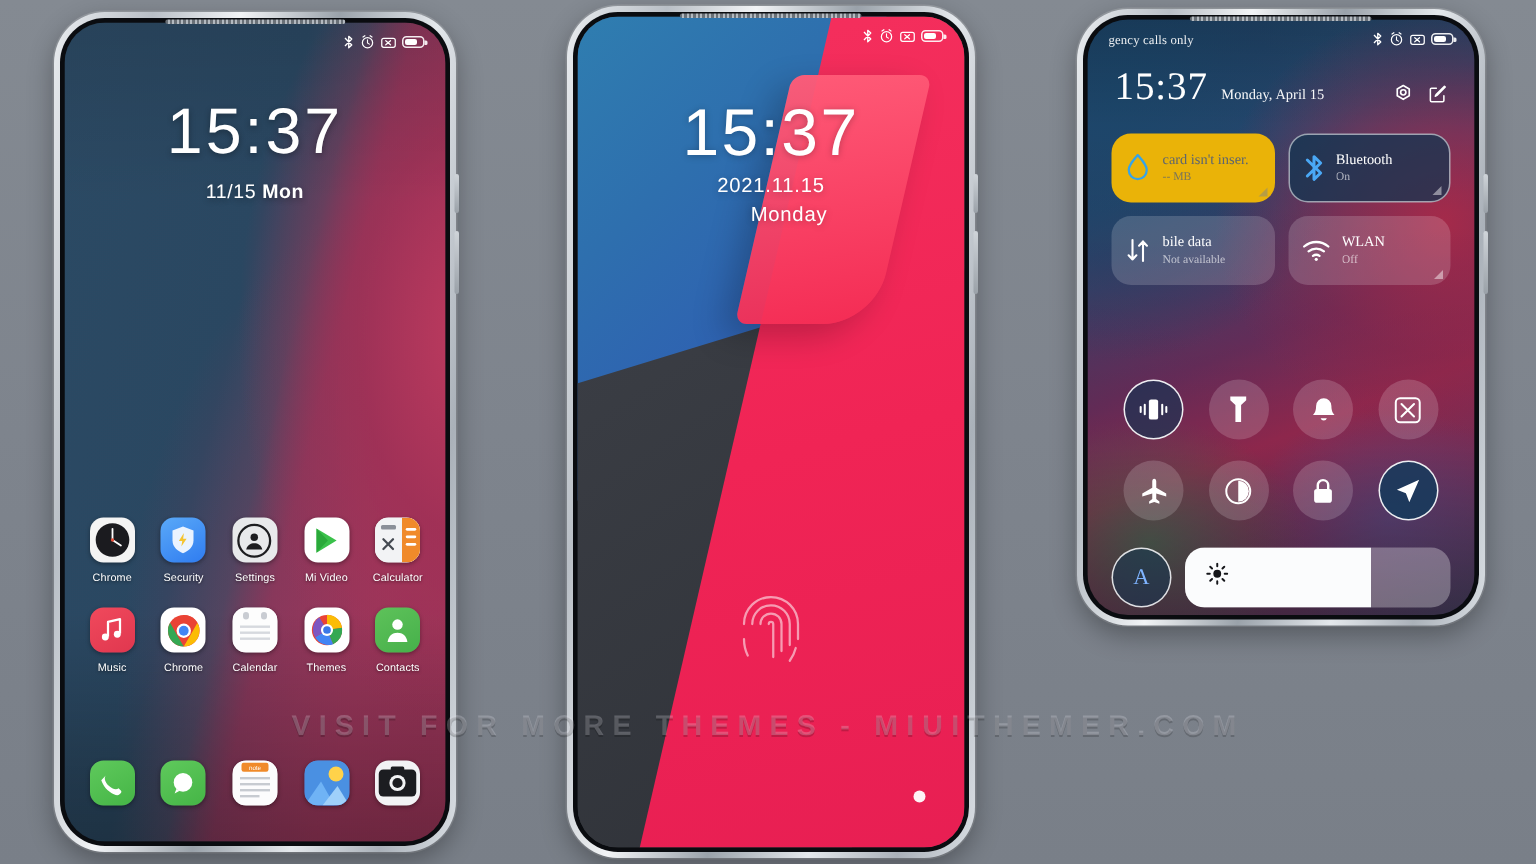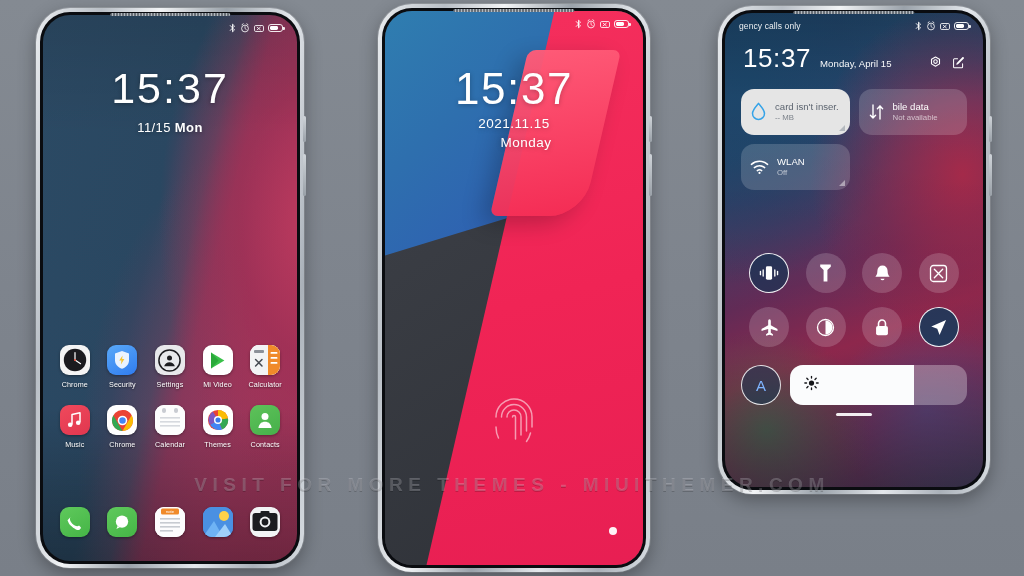--- a/index.html
+++ b/index.html
@@ -47,21 +47,21 @@
     opacity:.95;
   }
   .btn-side {
     position:absolute; right:-2px; width:3px; border-radius:2px;
     background: linear-gradient(180deg,#cfd4d9,#9aa1a8);
   }
 
   
   #phone1 { left: 36px;  top: 8px;  width: 268px; height: 560px; }
   #phone2 { left: 378px; top: 4px;  width: 272px; height: 568px; }
-  #phone3 { left: 718px; top: 6px;  width: 272px; height: 488px; }
+  #phone3 { left: 718px; top: 6px;  width: 272px; height: 411px; font-family: Liberation Serif, serif; }
 
   
   .statusbar {
     position: absolute; top: 0; left: 0; right: 0;
     height: 26px;
     display: flex; align-items: center; justify-content: space-between;
     padding: 0 14px;
     z-index: 30;
     color: #fff;
     font-size: 8.5px;
@@ -172,21 +172,21 @@
   }
   .cc-head { position:absolute; top:32px; left:18px; right:18px; z-index:16; display:flex; align-items:flex-end; gap:9px; color:#fff; }
   .cc-head .time { font-size:26px; font-weight:300; letter-spacing:.6px; line-height:1; }
   .cc-head .date { font-size:9.6px; font-weight:400; opacity:.96; padding-bottom:2px; letter-spacing:.05px;}
   .cc-head .hicons { margin-left:auto; display:flex; align-items:center; gap:10px; padding-bottom:2px; }
 
   .tiles { position:absolute; top:76px; left:16px; right:16px; z-index:16;
            display:grid; grid-template-columns:1fr 1fr; gap:9px; }
   .tile { height:46px; border-radius:13px; position:relative; padding:7px 9px;
           display:flex; align-items:center; gap:8px; overflow:hidden; }
-  .tile.light { background:#e5e5e5; }
+  .tile.light { background:#eab308; }
   .tile.on    { background: rgba(18,52,80,.74); border:1px solid rgba(255,255,255,.55); }
   .tile.dim   { background: rgba(255,255,255,.17); }
   .tile .tx { display:flex; flex-direction:column; justify-content:center; line-height:1.22; overflow:hidden;}
   .tile .t1 { font-size:9.6px; font-weight:400; white-space:nowrap; }
   .tile .t2 { font-size:7.8px; font-weight:400; opacity:.78; white-space:nowrap; }
   .tile.light .t1, .tile.light .t2 { color:#5d6570; }
   .tile.on .t1, .tile.dim .t1 { color:#fff; }
   .tile.on .t2, .tile.dim .t2 { color:rgba(255,255,255,.8); }
   .corner { position:absolute; right:5px; bottom:4px; width:0;height:0;
             border-left:6px solid transparent; border-bottom:6px solid rgba(255,255,255,.45); }
@@ -536,20 +536,30 @@
             <svg width="17" height="20" viewBox="0 0 17 20">
               <path d="M8.5 1.4c3.4 4 6 6.8 6 10a6 6 0 0 1-12 0c0-3.2 2.6-6 6-10z" fill="none" stroke="#35a3e8" stroke-width="1.5" stroke-linejoin="round"></path>
             </svg>
             <div class="tx">
               <div class="t1">card isn't inser.</div>
               <div class="t2">--  MB</div>
             </div>
             <span class="corner"></span>
           </div>
 
+          <div class="tile on">
+            <svg width="14" height="20" viewBox="0 0 12 18">
+              <path d="M2 4.2 10 12 6 15.8V2.2L10 6 2 13.8" fill="none" stroke="#4aa8f5" stroke-width="1.8" stroke-linejoin="round" stroke-linecap="round"></path>
+            </svg>
+            <div class="tx">
+              <div class="t1">Bluetooth</div>
+              <div class="t2">On</div>
+            </div>
+            <span class="corner"></span>
+          </div>
 
           <div class="tile dim">
             <svg width="17" height="18" viewBox="0 0 17 18">
               <path d="M5 2v13M5 15 2.4 12.2M5 15 7.6 12.2" fill="none" stroke="#fff" stroke-width="1.4" stroke-linecap="round" stroke-linejoin="round"></path>
               <path d="M12 16V3M12 3 9.4 5.8M12 3l2.6 2.8" fill="none" stroke="#fff" stroke-width="1.4" stroke-linecap="round" stroke-linejoin="round"></path>
             </svg>
             <div class="tx">
               <div class="t1">bile data</div>
               <div class="t2">Not available</div>
             </div>

